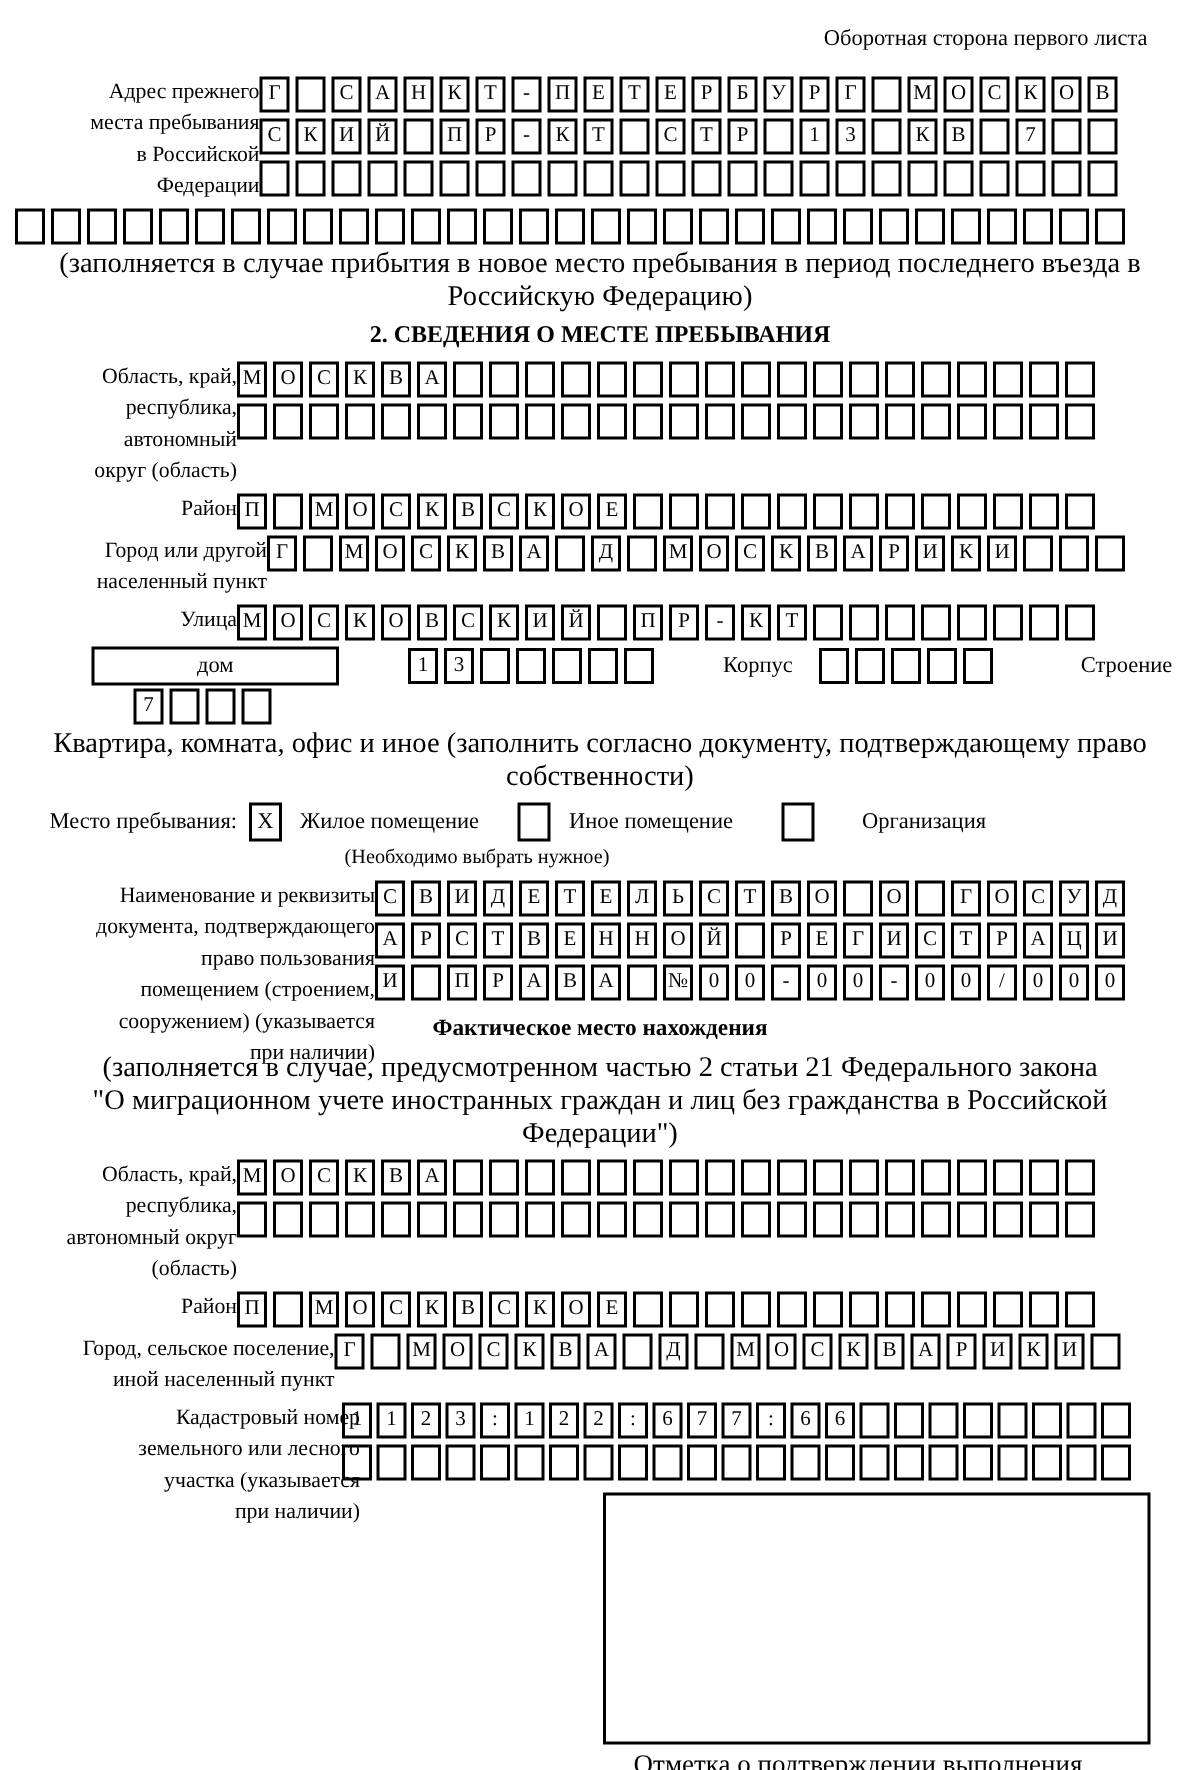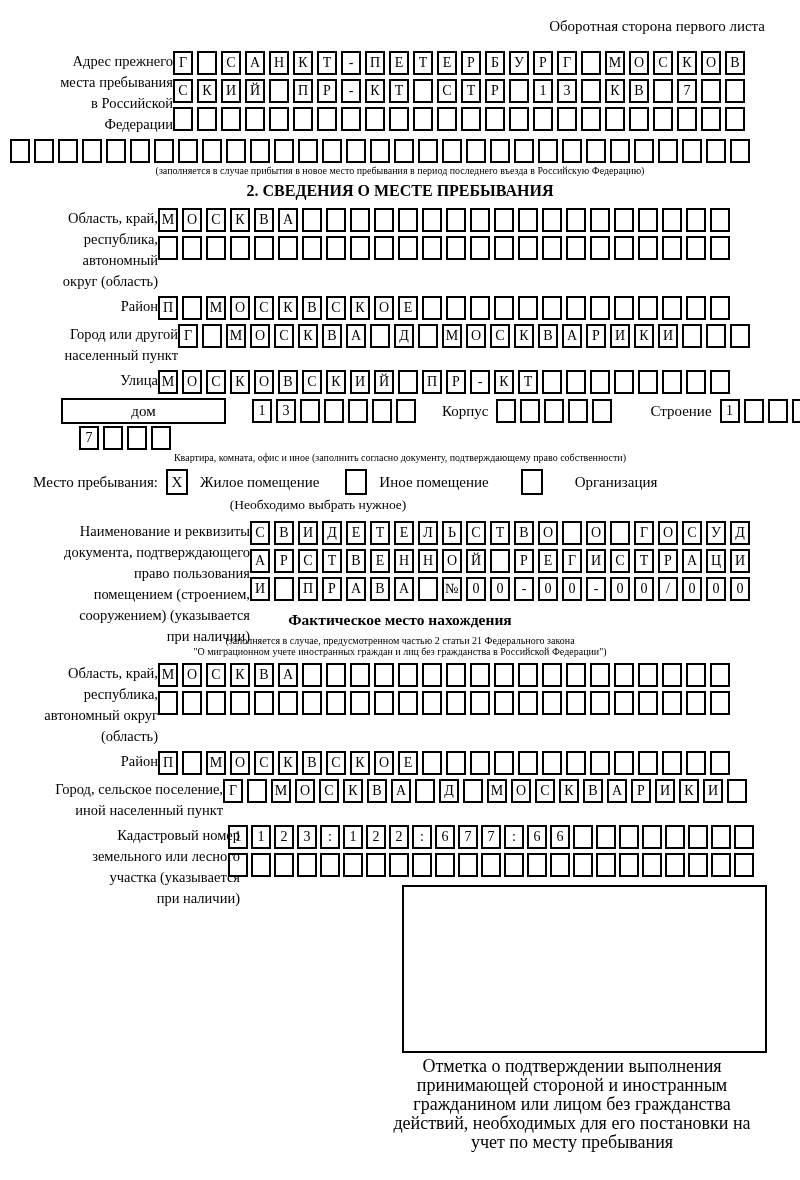--- a/index.html
+++ b/index.html
@@ -22,25 +22,25 @@
   .rows { display:flex; flex-direction:column; gap:4px; }
   .cells { display:flex; gap:4px; }
   .cells.tight { gap:3px; }
   .cell {
     flex:none; width:20px; height:24px;
     border:2px solid #000; box-sizing:border-box;
     display:flex; align-items:center; justify-content:center;
     font-size:14px; line-height:1; background:#fff;
   }
   .extra-row { margin-left:-23px; margin-bottom:2px; }
-  .note { font-size:10px; text-align:center; margin:2px 0 6px 0; white-space:pre-line; }
+  .note { font-size:19px; text-align:center; margin:2px 0 6px 0; white-space:pre-line; }
   .h2 { text-align:center; font-weight:bold; font-size:16px; margin:4px 0 8px 0; }
   .h3 { text-align:center; font-weight:bold; font-size:15.5px; margin:10px 0 6px 0; }
 
-  .inline-row { display:flex; align-items:center; gap:8px; font-size:15px; margin-bottom:2px;padding-left:28px; }
+  .inline-row { display:flex; align-items:center; gap:18px; font-size:15px; margin-bottom:2px;padding-left:28px; }
   .widebox {
     flex:none; border:2px solid #000; box-sizing:border-box;
     height:26px; display:flex; align-items:center; justify-content:center;
     font-size:15px;
   }
   .w165 { width:165px; } .w200 { width:200px; }
   .inline-label { flex:none; }
   .gap10 { width:10px; flex:none; } .gap22 { width:22px; flex:none; }
 
   .stay-row { display:flex; align-items:center; font-size:15px; margin-bottom:2px; }

